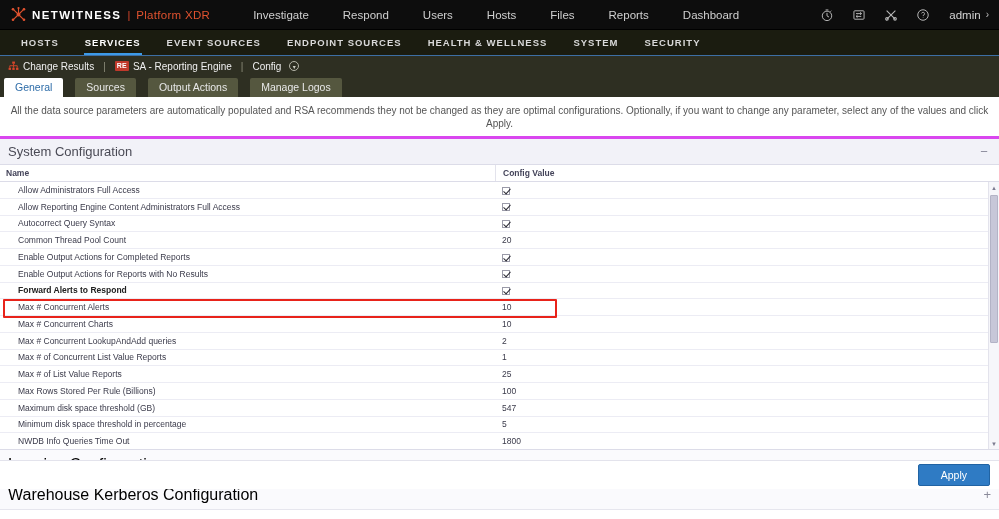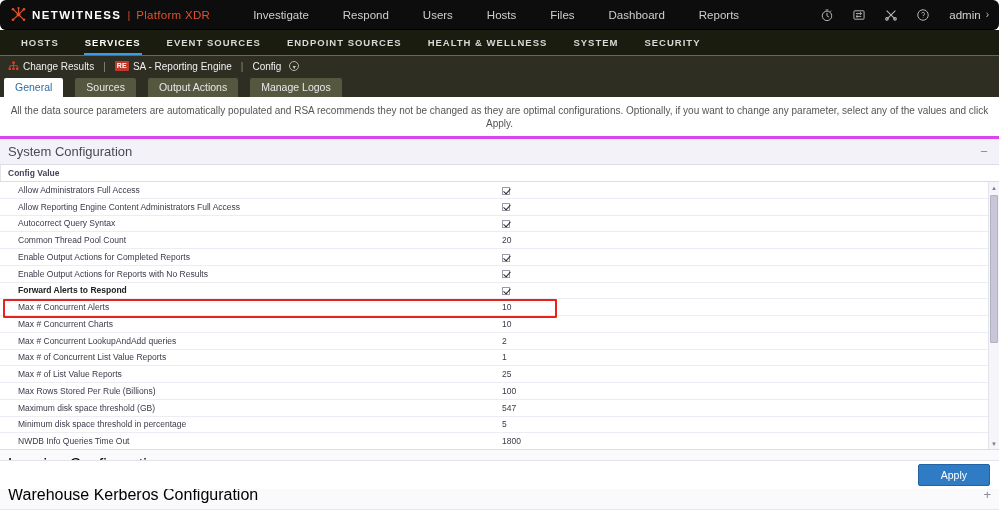--- a/index.html
+++ b/index.html
@@ -8,21 +8,20 @@
     font-family: "Liberation Sans", sans-serif;
     background: #ffffff;
     overflow: hidden;
   }
 
   
   .topbar {
     height: 30px; background: #0d0d0d;
     display: flex; align-items: center;
     border-bottom: 1px solid #000;
-    border-radius: 6px;
   }
   .brand { display: flex; align-items: center; padding-left: 10px; gap: 5px; }
   .brand-mark { width: 17px; height: 17px; position: relative; flex: none; }
   .brand-name {
     color: #ffffff; font-size: 11.5px; font-weight: 700;
     letter-spacing: 1.4px;
   }
   .brand-sep { color: #d8472b; font-size: 11px; margin: 0 1px; }
   .brand-sub {
     color: #e0522f; font-size: 11.5px; letter-spacing: .3px;
@@ -218,22 +217,22 @@
     <span class="brand-sep">|</span>
     <span class="brand-sub">Platform XDR</span>
   </div>
 
   <nav class="topnav">
     <a href="#">Investigate</a>
     <a href="#">Respond</a>
     <a href="#">Users</a>
     <a href="#">Hosts</a>
     <a href="#">Files</a>
+    <a href="#">Reports</a>
     <a href="#">Dashboard</a>
-    <a href="#">Reports</a>
   </nav>
 
   <div class="top-right">
     <span class="ticon">
       <svg width="14" height="14" viewBox="0 0 16 16" fill="none" stroke="#b9b9b9" stroke-width="1.1">
         <circle cx="8" cy="9" r="5.4"></circle>
         <line x1="8" y1="9" x2="8" y2="5.6"></line>
         <line x1="8" y1="9" x2="10.3" y2="10.4"></line>
         <line x1="6.4" y1="2.2" x2="9.6" y2="2.2"></line>
         <line x1="11.9" y1="4.2" x2="13" y2="3.1"></line>
@@ -319,20 +318,21 @@
 <div class="content">
 
   <div class="blurb">All the data source parameters are automatically populated and RSA recommends they not be changed as they are optimal configurations. Optionally, if you want to change any parameter, select any of the values and click Apply.</div>
 
   <div class="section-head">
     <span class="section-title">System Configuration</span>
     <span class="section-toggle">−</span>
   </div>
 
   <div class="grid-head">
+    <div class="col-name">Name</div>
     <div class="col-val">Config Value</div>
   </div>
 
   <div class="grid-body">
     <div id="rows">
         <div class="row">
           <div class="cell-name">Allow Administrators Full Access</div>
           <div class="cell-val"><span class="chk"></span></div>
         </div>
         <div class="row">

